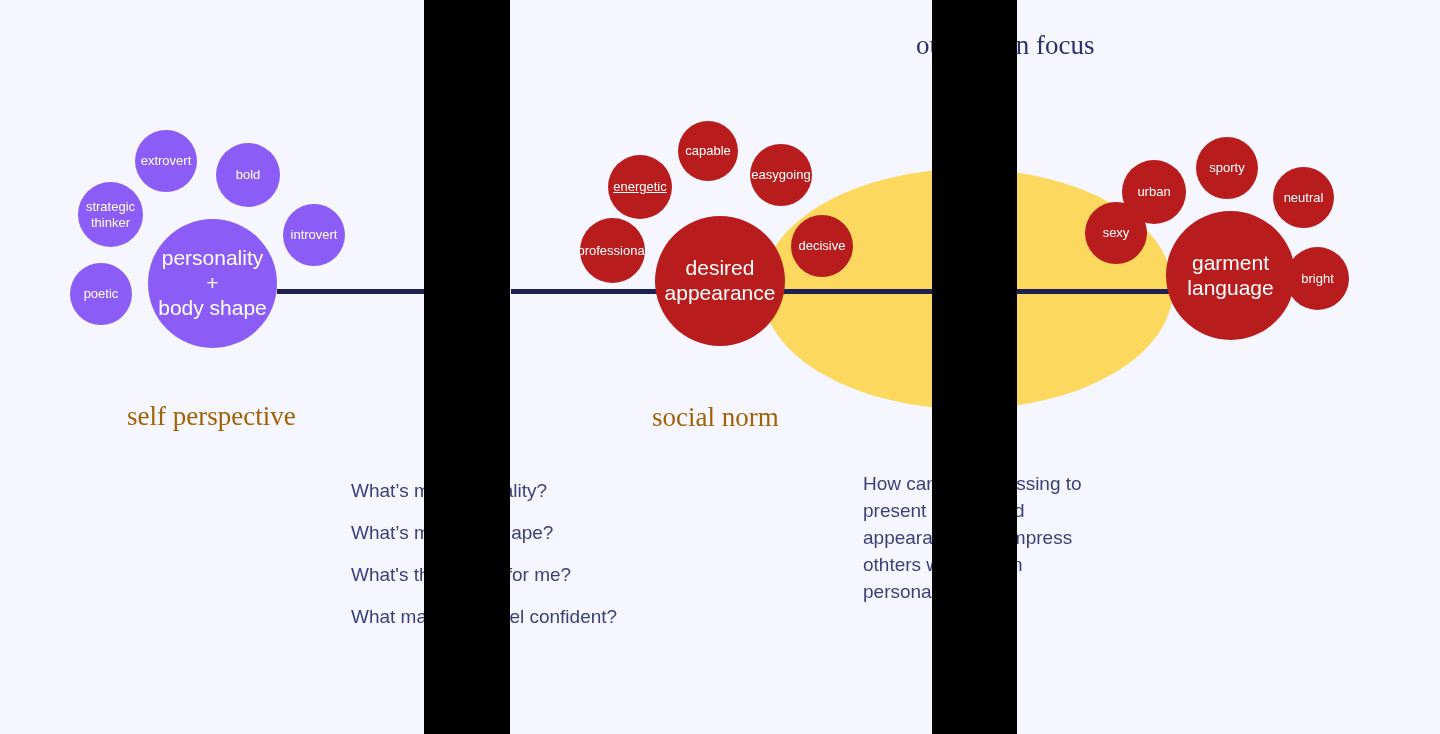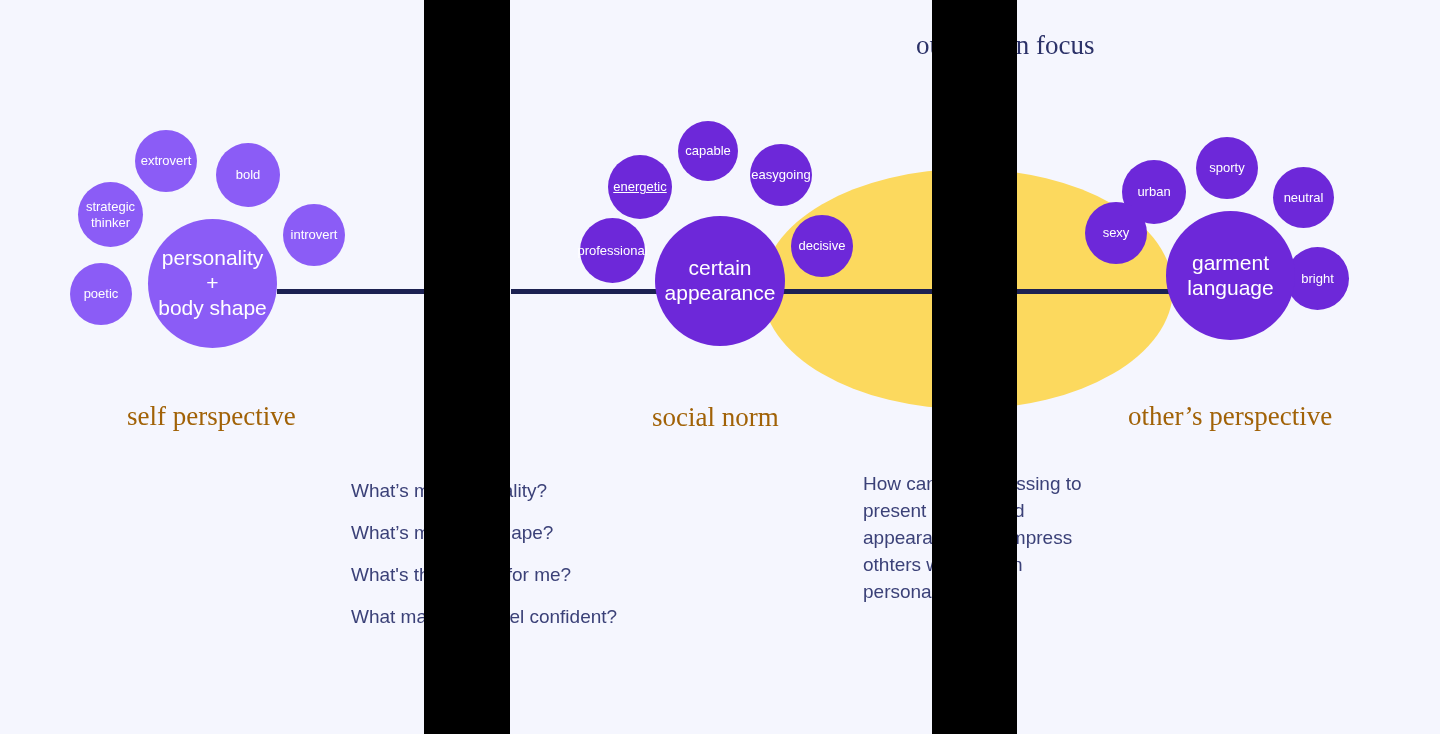--- a/index.html
+++ b/index.html
@@ -41,21 +41,21 @@
     align-items: center;
     justify-content: center;
     text-align: center;
     color: #ffffff;
     line-height: 1.18;
     box-sizing: border-box;
     padding: 2px;
     white-space: pre-line;
   }
   .bubble.light { background: #8b5cf6; }
-  .bubble.dark  { background: #6d28d9; }
+  .bubble.dark  { background: #b91c1c; }
   .bubble.small { font-size: 13px; }
   .bubble.hub-light { font-size: 21px; }
   .bubble.hub-dark  { font-size: 21px; }
 
   
   .serif-label {
     position: absolute;
     font-family: "Liberation Serif", serif;
     color: #a16207;
     font-size: 27px;
@@ -122,39 +122,38 @@
   <div class="bubble dark small" style="left:678px; top:121px; width:60px; height:60px;">capable</div>
 
   <div class="bubble dark small" style="left:608px; top:155px; width:64px; height:64px;text-decoration:underline;">energetic</div>
 
   <div class="bubble dark small" style="left:750px; top:144px; width:62px; height:62px;">easygoing</div>
 
   <div class="bubble dark small" style="left:573px; top:218px; width:65px; height:65px;margin-left:7px;">professional</div>
 
   <div class="bubble dark small" style="left:791px; top:215px; width:62px; height:62px;">decisive</div>
 
-  <div class="bubble dark hub-dark" style="left:655px; top:216px; width:130px; height:130px;">certain
+  <div class="bubble dark hub-dark" style="left:655px; top:216px; width:130px; height:130px;">desired
 appearance</div>
 
   <div class="bubble dark small" style="left:1196px; top:137px; width:62px; height:62px;">sporty</div>
 
   <div class="bubble dark small" style="left:1122px; top:160px; width:64px; height:64px;">urban</div>
 
   <div class="bubble dark small" style="left:1273px; top:167px; width:61px; height:61px;">neutral</div>
 
   <div class="bubble dark small" style="left:1286px; top:247px; width:63px; height:63px;">bright</div>
 
   <div class="bubble dark small" style="left:1085px; top:202px; width:62px; height:62px;">sexy</div>
 
   <div class="bubble dark hub-dark" style="left:1166px; top:211px; width:129px; height:129px;">garment
 language</div>
 
   <div class="serif-label" style="left:127px; top:401px;">self perspective</div>
   <div class="serif-label" style="left:652px; top:402px;">social norm</div>
-  <div class="serif-label" style="left:1128px; top:401px;">other’s perspective</div>
 
   <div class="focus-title" style="left:916px; top:30px;">our design focus</div>
 
   <div class="arrow-wrap" style="left:930px; top:60px; width:90px; height:130px;">
     <svg width="90" height="130" viewBox="0 0 90 130" fill="none" xmlns="http://www.w3.org/2000/svg">
       <path d="M73 12 C 50 24, 34 48, 30 72 C 28 86, 34 96, 43 95 C 52 94, 55 84, 49 78 C 41 70, 29 76, 26 90 C 23 104, 26 112, 29 119" stroke="#2b3168" stroke-width="4" stroke-linecap="round" fill="none"></path>
       <path d="M19 105 L29 122 L40 108" stroke="#2b3168" stroke-width="4" stroke-linecap="round" stroke-linejoin="round" fill="none"></path>
     </svg>
   </div>
 

